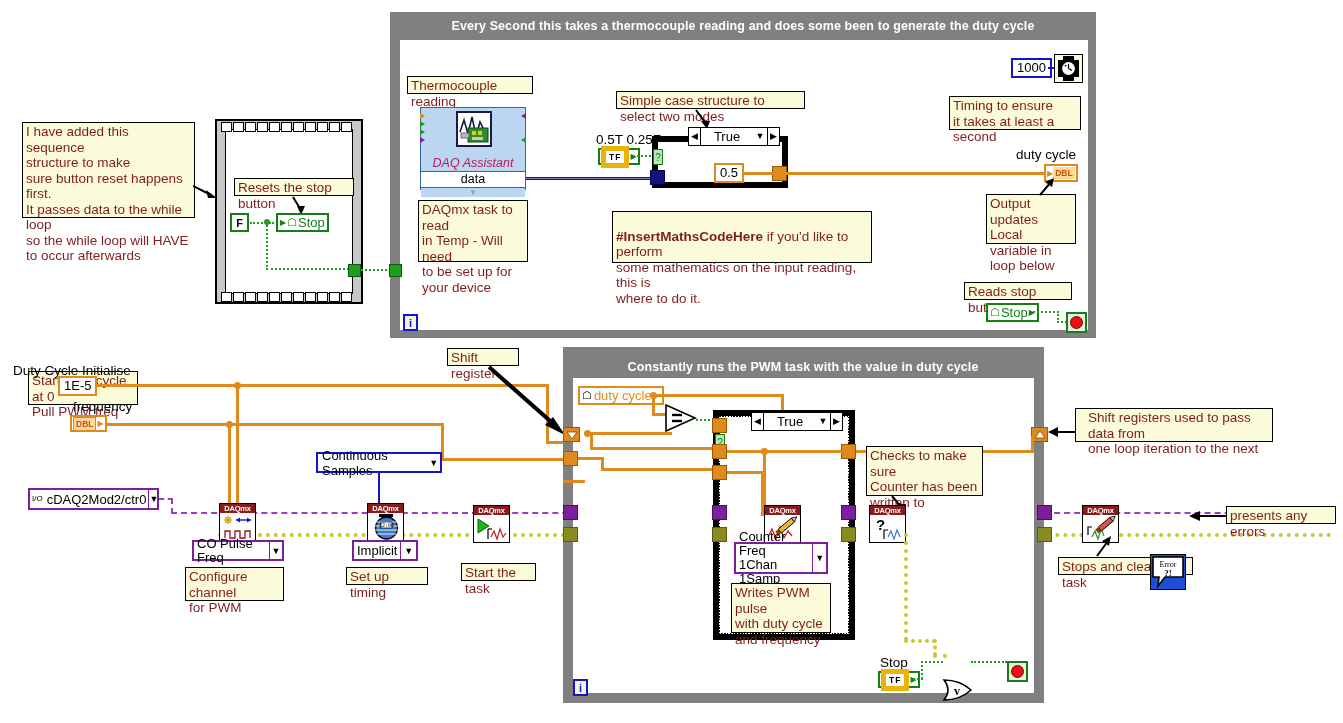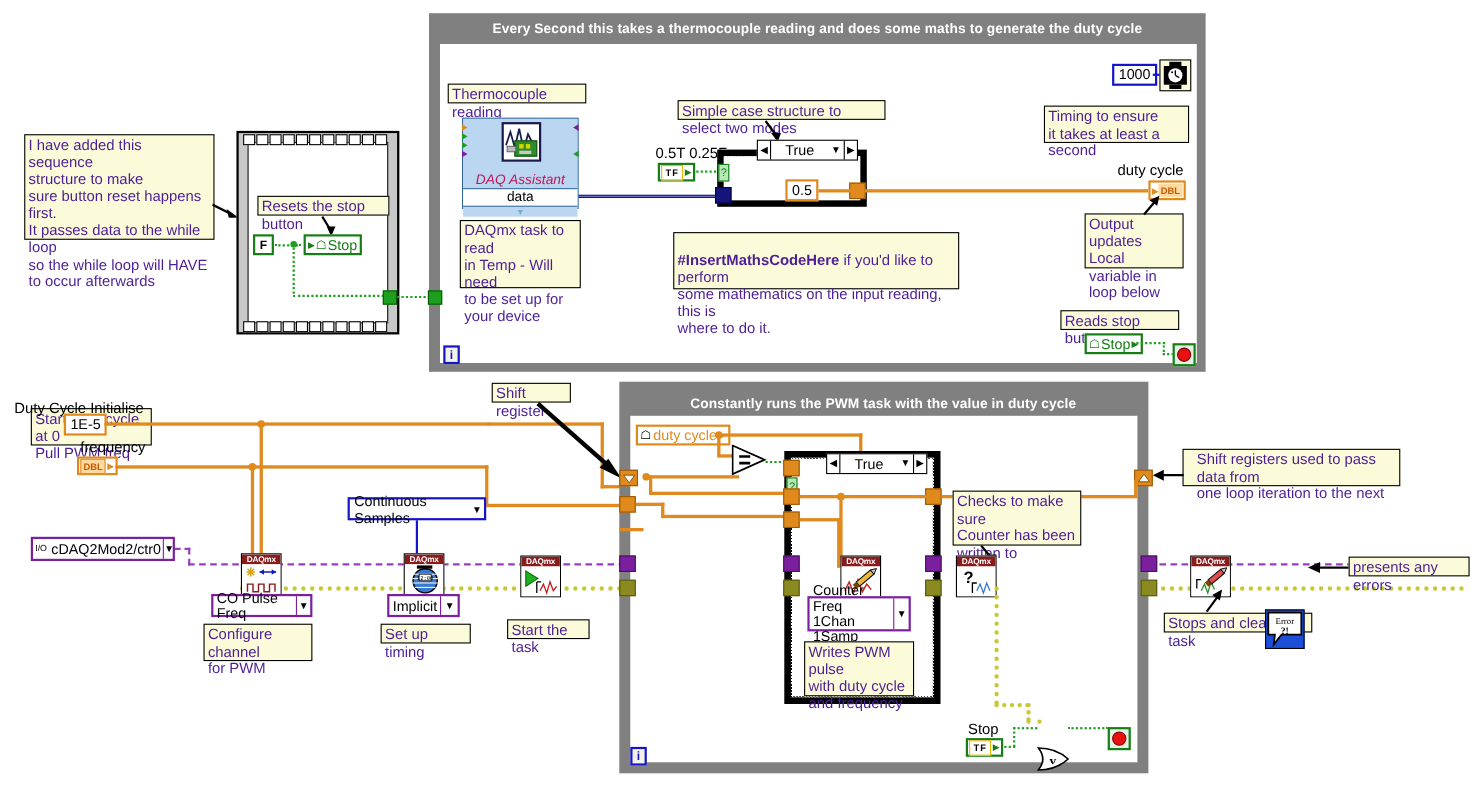--- a/index.html
+++ b/index.html
@@ -3,21 +3,21 @@
 <meta charset="utf-8">
 <title>LabVIEW Block Diagram</title>
 <style>
   html,body{margin:0;padding:0;background:#ffffff;}
   body{font-family:"Liberation Sans",sans-serif;}
   #canvas{position:relative;width:1343px;height:723px;background:#ffffff;overflow:hidden;}
   .abs{position:absolute;box-sizing:border-box;}
 
   
   .note{
-    background:#FBFBD9;border:1px solid #000;color:#4c1d95;
+    background:#FBFBD9;border:1px solid #000;color:#7f1d1d;
     font-size:13.5px;line-height:15.5px;padding:1px 3px 2px 3px;white-space:pre-line;
   }
   .note .bold{font-weight:bold;}
 
   
   .freelabel{font-size:13.5px;color:#000;line-height:15px;white-space:pre-line;}
 
   
   .tloop{background:#808080;}
   .tloop-inner{background:#ffffff;}
@@ -64,21 +64,21 @@
   .term-dbl .inner{
     background:#FFD9A0;color:#C05A00;font-weight:bold;font-size:8.5px;padding:0 2px;line-height:12px;
     border:1px solid #E08A1E;
   }
   .term-dbl .tri{font-size:8px;color:#E08A1E;margin-left:1px;}
 
   .bool-tf{
     border:2px solid #157F15;background:#fff;height:17px;display:flex;align-items:center;padding:0 1px;
   }
   .bool-tf .inner{
-    border:1px solid #eab308;color:#000;font-weight:bold;font-size:8.5px;
+    border:5px solid #eab308;color:#000;font-weight:bold;font-size:8.5px;
     padding:0 3px;line-height:12px;background:#fff;letter-spacing:1px;
   }
   .bool-tf .tri{font-size:8px;color:#157F15;margin-left:1px;}
 
   .bool-f{
     border:2px solid #157F15;background:#fff;width:19px;height:19px;
     display:flex;align-items:center;justify-content:center;font-weight:bold;font-size:11px;color:#000;
   }
 
   .ctl-stop{
@@ -181,21 +181,21 @@
 
   
   .arrow{position:absolute;}
 </style>
 </head>
 <body>
 
 <div id="canvas">
 
   <div class="abs tloop" style="left:390px;top:12px;width:706px;height:326px;"></div>
-  <div class="abs tloop-title" style="left:396px;top:16px;width:694px;height:20px;">Every Second this takes a thermocouple reading and does some maths to generate the duty cycle</div>
+  <div class="abs tloop-title" style="left:396px;top:16px;width:694px;height:20px;">Every Second this takes a thermocouple reading and does some been to generate the duty cycle</div>
   <div class="abs tloop-inner" style="left:400px;top:40px;width:688px;height:290px;"></div>
   <div class="abs iter" style="left:403px;top:314px;">i</div>
 
   <div class="abs note" style="left:407px;top:76px;width:126px;height:18px;">Thermocouple reading</div>
 
   <div class="abs daqassist" style="left:420px;top:107px;width:106px;height:83px;">
     <div class="icon">
 
       <div class="dport" style="left:-1px;top:5px;border-left:5px solid #E08A1E;"></div>
       <div class="dport" style="left:-1px;top:13px;border-left:5px solid #1E9E1E;"></div>

